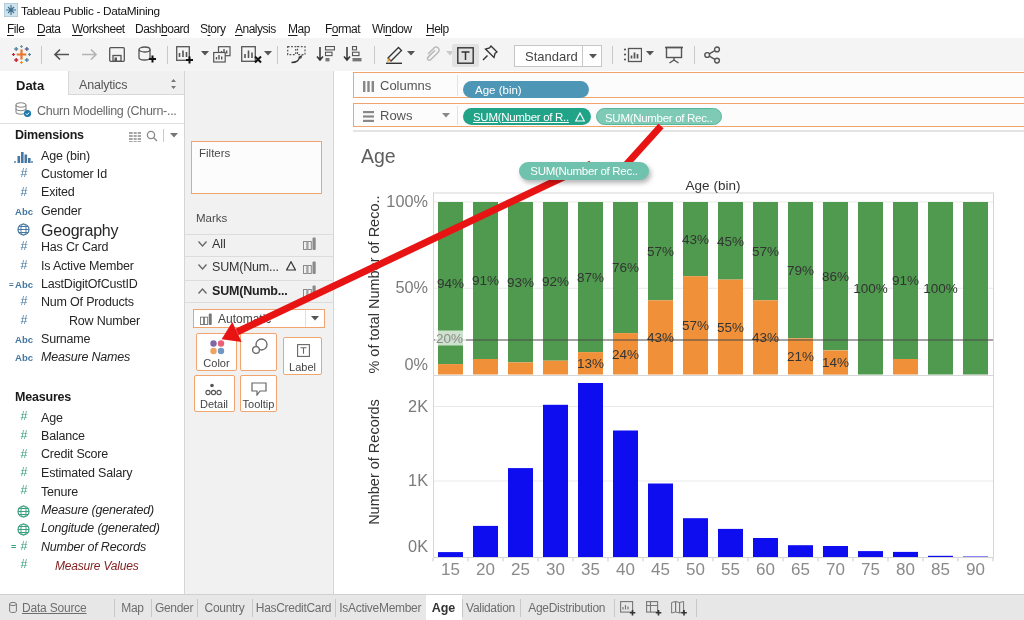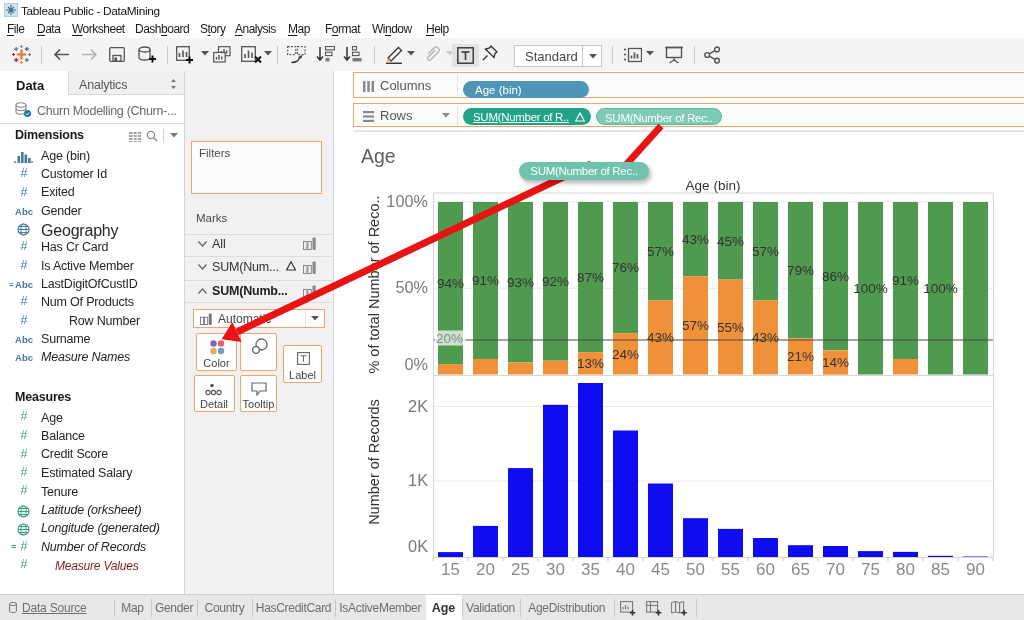--- a/index.html
+++ b/index.html
@@ -245,21 +245,21 @@
 <span class="abs" style="left:41px;top:376px;font-size:12.5px;letter-spacing:-0.2px;color:#262626;">Credit Score</span>
 <span class="abs" style="left:16px;top:394px;width:16px;text-align:center;font-size:12.5px;color:#3ba07f;">#</span>
 <span class="abs" style="left:41px;top:395px;font-size:12.5px;letter-spacing:-0.2px;color:#262626;">Estimated Salary</span>
 <span class="abs" style="left:16px;top:412px;width:16px;text-align:center;font-size:12.5px;color:#3ba07f;">#</span>
 <span class="abs" style="left:41px;top:414px;font-size:12.5px;letter-spacing:-0.2px;color:#262626;">Tenure</span>
 <svg class="icon" style="left:17px;top:434px" width="13" height="13" viewBox="0 0 13 13">
           <circle cx="6.5" cy="6.5" r="5.5" fill="none" stroke="#3ba07f" stroke-width="1.2"></circle>
           <ellipse cx="6.5" cy="6.5" rx="2.6" ry="5.5" fill="none" stroke="#3ba07f" stroke-width="1"></ellipse>
           <path d="M1 6.5h11M1.8 3.5h9.4M1.8 9.5h9.4" stroke="#3ba07f" stroke-width="1"></path>
         </svg>
-<span class="abs" style="left:41px;top:432px;font-size:12.5px;letter-spacing:-0.2px;color:#262626;font-style:italic;">Latitude (orksheet)</span>
+<span class="abs" style="left:41px;top:432px;font-size:12.5px;letter-spacing:-0.2px;color:#262626;font-style:italic;">Measure (generated)</span>
 <svg class="icon" style="left:17px;top:452px" width="13" height="13" viewBox="0 0 13 13">
           <circle cx="6.5" cy="6.5" r="5.5" fill="none" stroke="#3ba07f" stroke-width="1.2"></circle>
           <ellipse cx="6.5" cy="6.5" rx="2.6" ry="5.5" fill="none" stroke="#3ba07f" stroke-width="1"></ellipse>
           <path d="M1 6.5h11M1.8 3.5h9.4M1.8 9.5h9.4" stroke="#3ba07f" stroke-width="1"></path>
         </svg>
 <span class="abs" style="left:41px;top:450px;font-size:12.5px;letter-spacing:-0.2px;color:#262626;font-style:italic;">Longitude (generated)</span>
 <span class="abs" style="left:11px;top:471px;font-size:9px;font-weight:bold;color:#3ba07f;">=</span>
         <span class="abs" style="left:16px;top:468px;width:16px;text-align:center;font-size:12.5px;color:#3ba07f;">#</span>
 <span class="abs" style="left:41px;top:469px;font-size:12.5px;letter-spacing:-0.2px;color:#262626;font-style:italic;">Number of Records</span>
 <span class="abs" style="left:16px;top:486px;width:16px;text-align:center;font-size:12.5px;color:#3ba07f;">#</span>
@@ -328,21 +328,21 @@
     </svg>
     <span class="abs" style="left:0;top:23px;width:100%;text-align:center;font-size:11px;color:#444;">Color</span>
   </div>
   <div class="abs" style="left:55px;top:262px;width:37px;height:38px;background:#fff;border:1px solid #f2a46f;border-radius:2px;">
     <svg class="icon" style="left:10px;top:4px" width="17" height="17" viewBox="0 0 17 17">
       <circle cx="10.5" cy="6.5" r="5.5" fill="#fff" stroke="#666" stroke-width="1.3"></circle>
       <circle cx="5" cy="12" r="3.4" fill="#fff" stroke="#666" stroke-width="1.3"></circle>
     </svg>
     <span class="abs" style="left:0;top:23px;width:100%;text-align:center;font-size:11px;color:#444;margin-top:44px;">Size</span>
   </div>
-  <div class="abs" style="left:98px;top:274px;width:39px;height:38px;background:#fff;border:1px solid #f2a46f;border-radius:2px;">
+  <div class="abs" style="left:98px;top:266px;width:39px;height:38px;background:#fff;border:1px solid #f2a46f;border-radius:2px;">
     <svg class="icon" style="left:13px;top:6px" width="13" height="13" viewBox="0 0 13 13">
       <rect x="0.6" y="0.6" width="11.8" height="11.8" fill="none" stroke="#666" stroke-width="1.1"></rect>
       <path d="M3.5 3.8h6M6.5 3.8v6" stroke="#666" stroke-width="1.1"></path>
     </svg>
     <span class="abs" style="left:0;top:23px;width:100%;text-align:center;font-size:11px;color:#444;">Label</span>
   </div>
   <div class="abs" style="left:8.5px;top:304px;width:41px;height:37px;background:#fff;border:1px solid #f2a46f;border-radius:2px;">
     <svg class="icon" style="left:10px;top:6px" width="20" height="14" viewBox="0 0 20 14">
       <circle cx="7" cy="3.5" r="1.8" fill="#555"></circle>
       <circle cx="3" cy="10.5" r="2.1" fill="none" stroke="#555" stroke-width="1.1"></circle>

